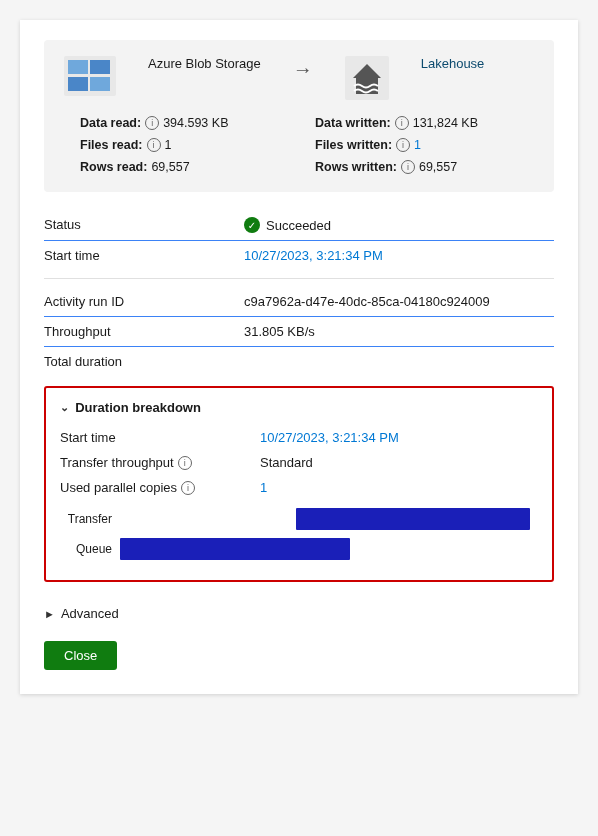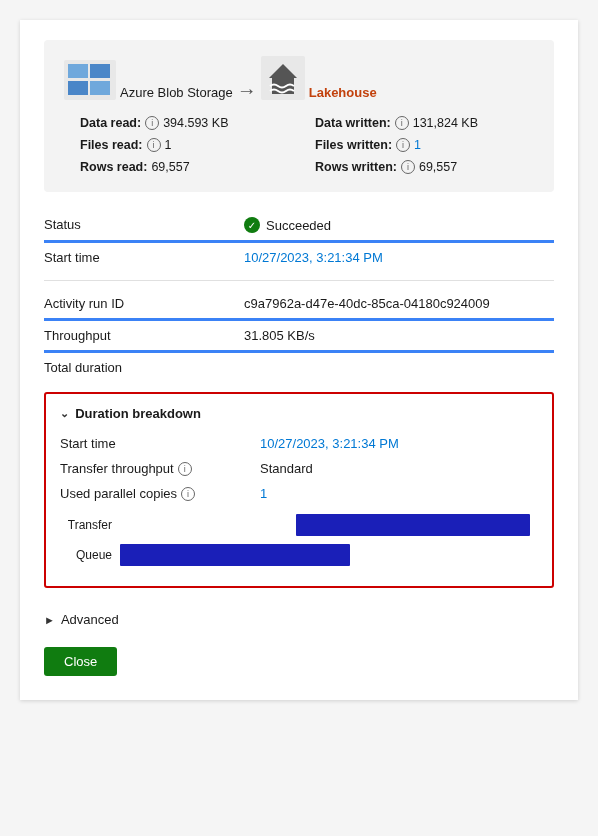--- a/index.html
+++ b/index.html
@@ -27,22 +27,22 @@
     }
     
     .source-dest-box {
       background: #f3f3f3;
       border-radius: 4px;
       padding: 16px 20px;
       margin-bottom: 18px;
     }
     .sd-top {
       display: flex;
-      align-items: flex-end;
-      gap: 4px;
+      align-items: flex-start;
+      gap: 32px;
       margin-bottom: 14px;
     }
     .source-icon {
       width: 52px;
       height: 40px;
       flex-shrink: 0;
     }
     .source-label {
       font-size: 13px;
       font-weight: 500;
@@ -53,22 +53,22 @@
       color: #555;
       flex-shrink: 0;
     }
     .dest-icon {
       width: 44px;
       height: 44px;
       flex-shrink: 0;
     }
     .dest-label {
       font-size: 13px;
-      font-weight: 700;
-      color: #c2410c;
+      font-weight: 400;
+      color: #0c4a6e;
     }
     .sd-stats {
       display: grid;
       grid-template-columns: 1fr 1fr;
       gap: 4px 0;
     }
     .stat-row {
       display: flex;
       align-items: center;
       gap: 4px;
@@ -99,21 +99,21 @@
       flex-shrink: 0;
     }
     
     .detail-section {
       margin-bottom: 0;
     }
     .detail-row {
       display: flex;
       align-items: flex-start;
       padding: 7px 0;
-      border-bottom: 3px solid #3b82f6;
+      border-bottom: 1px solid #3b82f6;
     }
     .detail-row:last-child {
       border-bottom: none;
     }
     .detail-key {
       width: 200px;
       flex-shrink: 0;
       color: #1a1a1a;
       font-size: 13px;
     }

